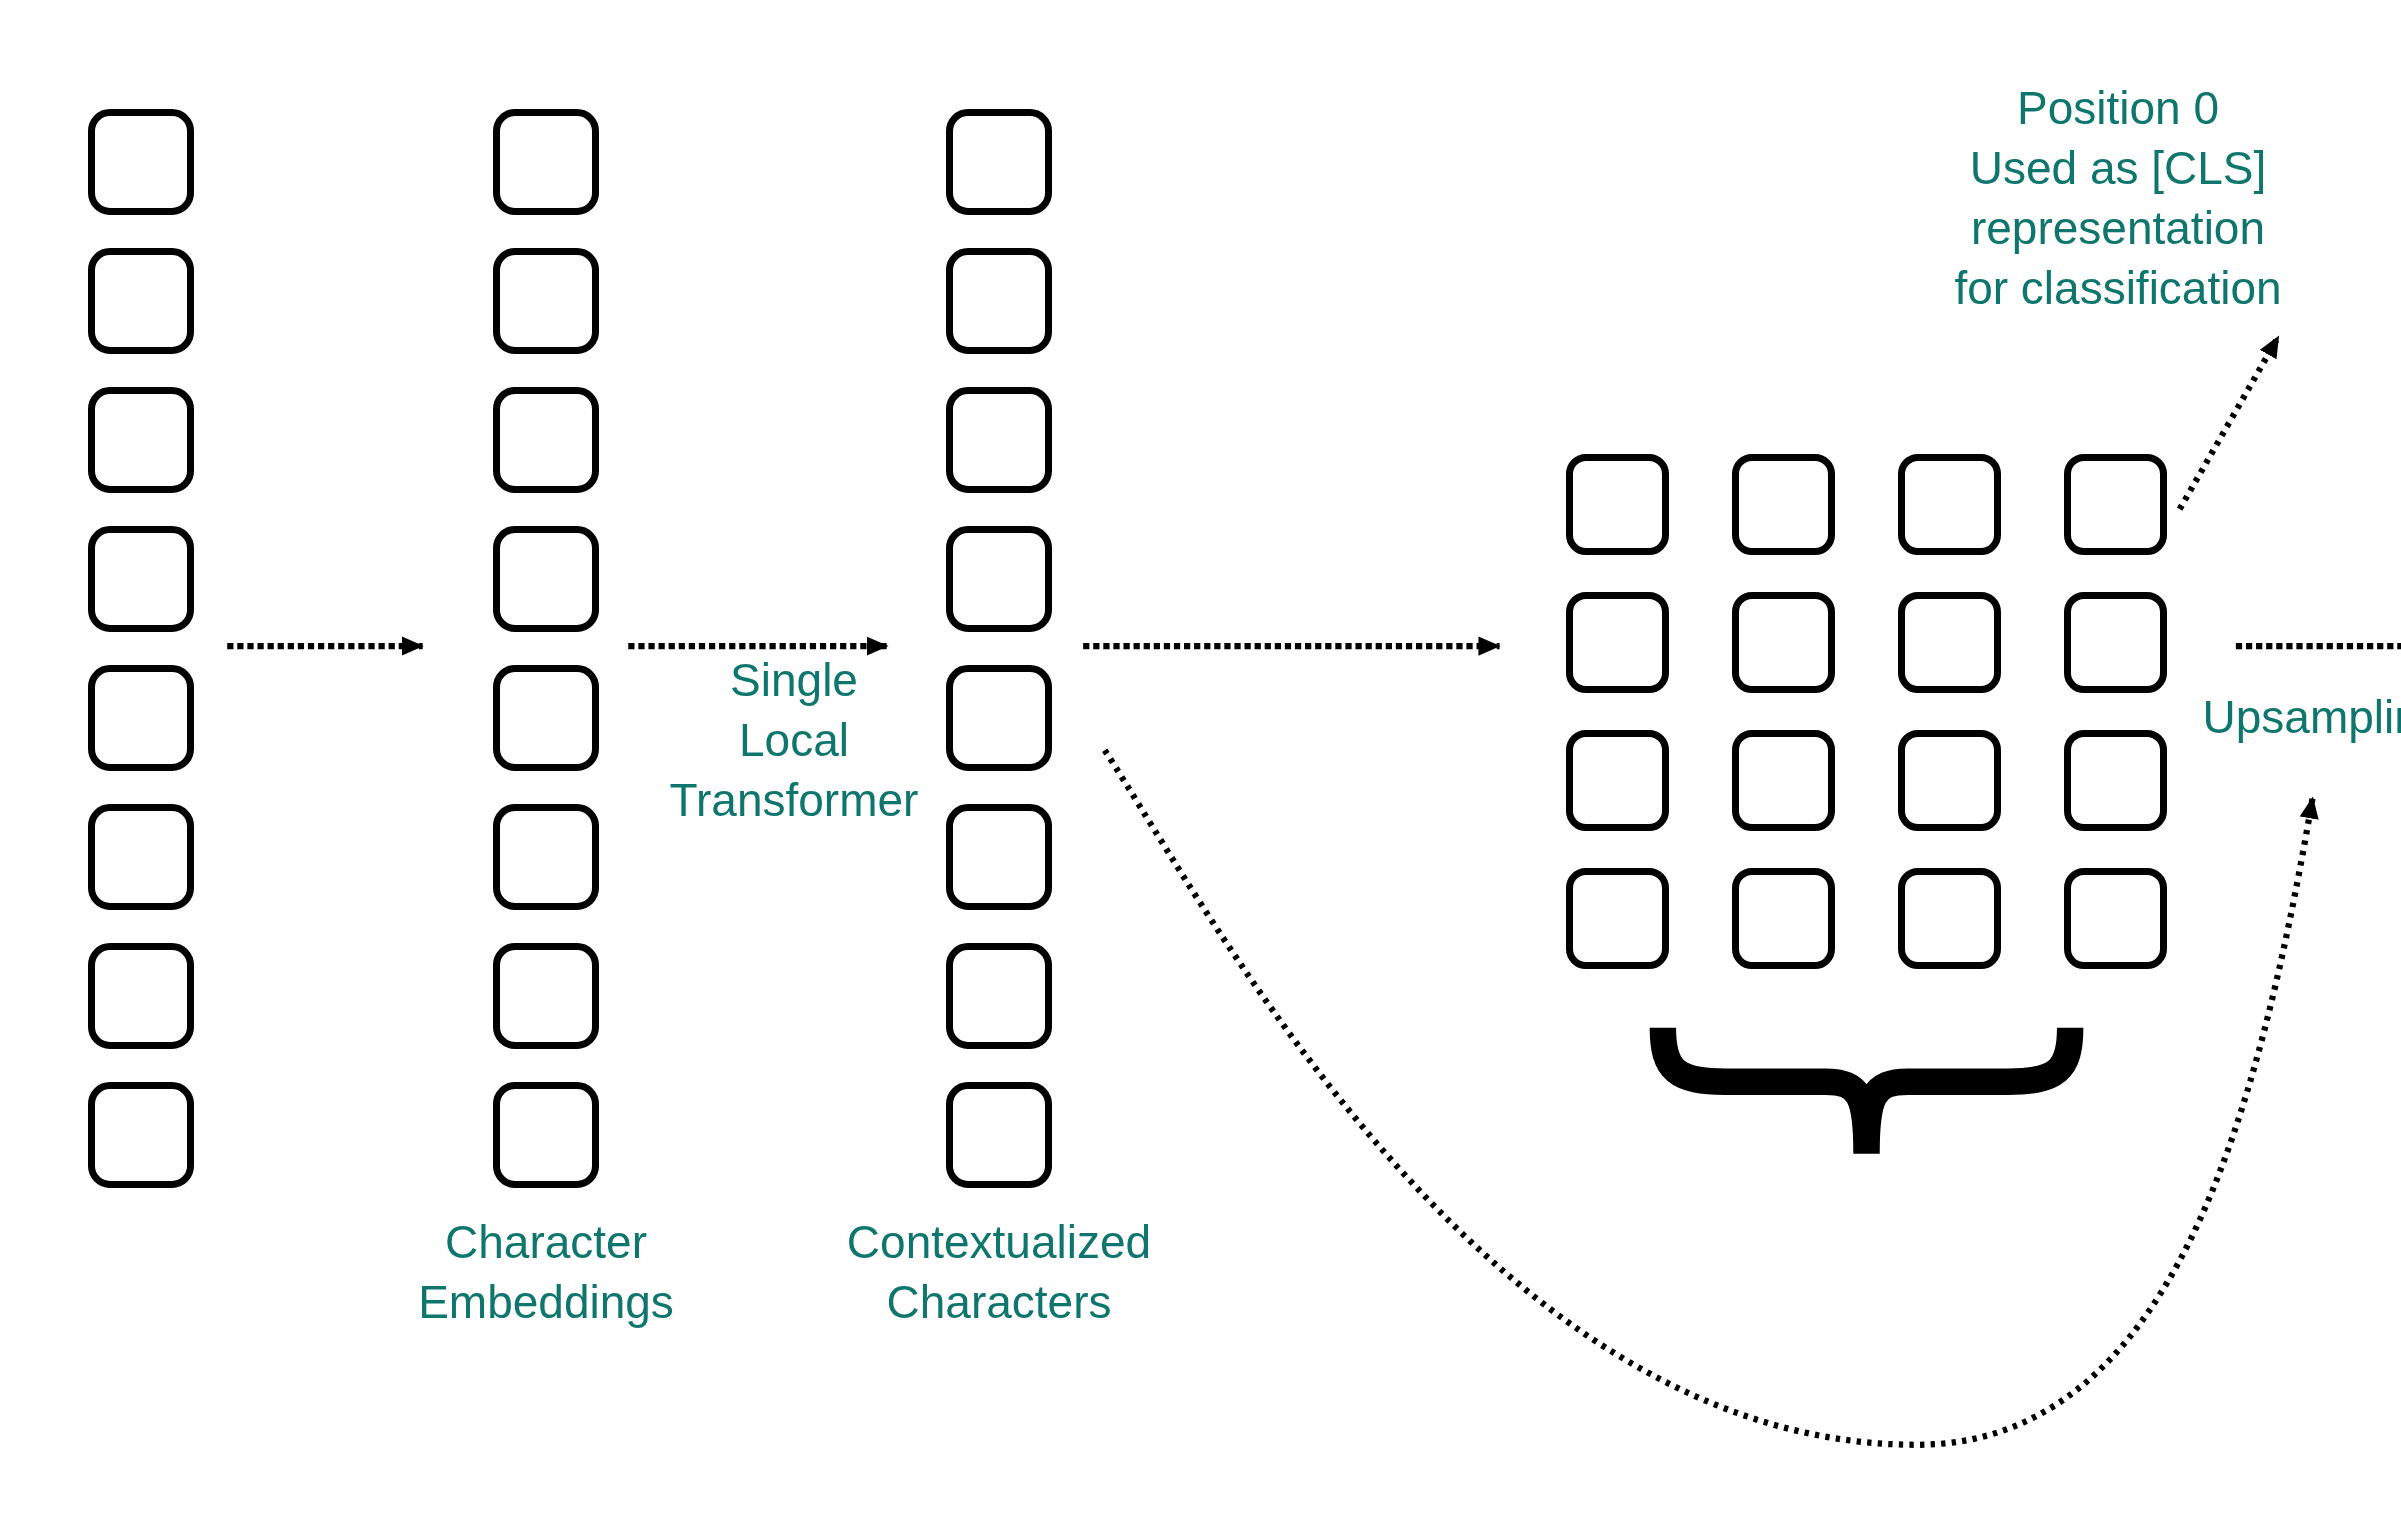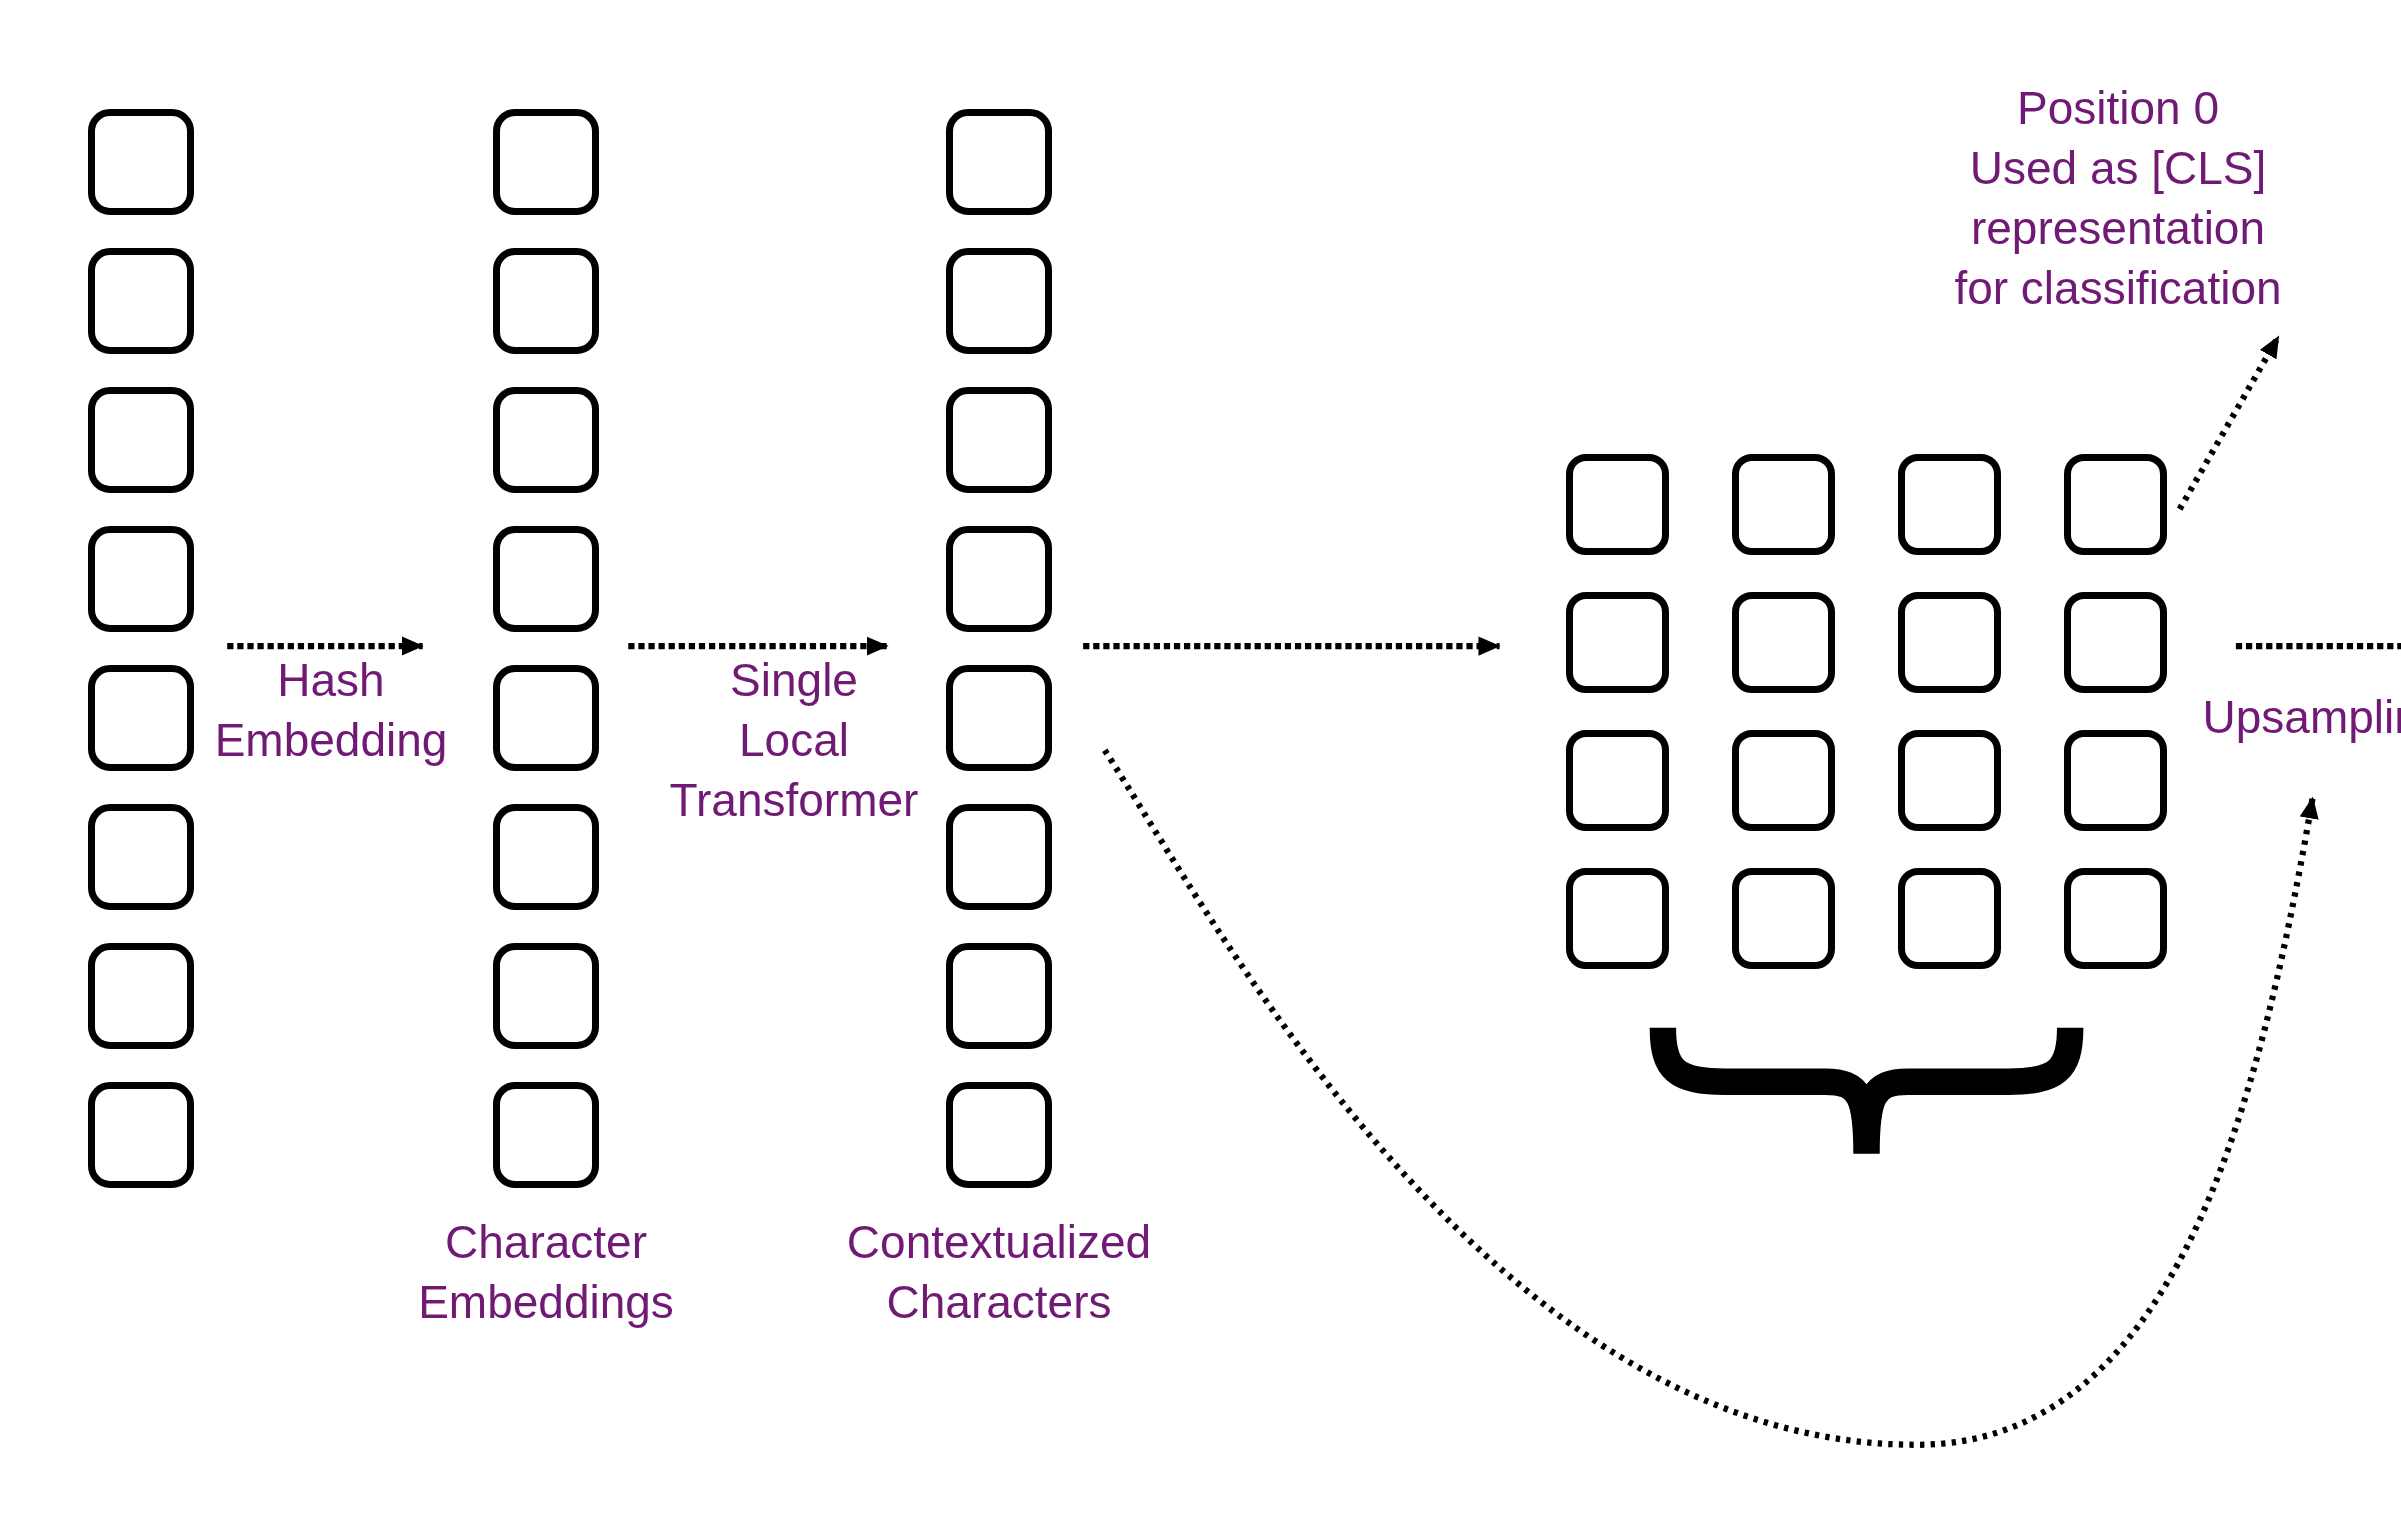--- a/index.html
+++ b/index.html
@@ -15,21 +15,21 @@
     border:7.7px solid #000000;border-radius:22px;
   }
   .grid{
     position:absolute;left:1566px;top:454px;display:grid;
     grid-template-columns:repeat(4,103px);grid-auto-rows:101px;
     column-gap:63px;row-gap:37px;
   }
   .grid .sq{width:103px;height:101px;border-radius:20px;}
   .lbl{
     position:absolute;transform:translateX(-50%);text-align:center;
-    font-size:46px;line-height:60px;color:#701a75;white-space:pre-line;
+    font-size:46px;line-height:60px;color:#0f766e;white-space:pre-line;
   }
 </style>
 </head>
 <body>
 
 <div class="canvas">
 
   <svg class="wires" viewBox="0 0 6885 3175">
     <defs>
       <marker id="ah" markerUnits="userSpaceOnUse" markerWidth="48" markerHeight="42" refX="44" refY="20" orient="auto">
@@ -94,22 +94,20 @@
       <div class="sq"></div>
       <div class="sq"></div>
       <div class="sq"></div>
       <div class="sq"></div>
       <div class="sq"></div>
       <div class="sq"></div>
       <div class="sq"></div>
       <div class="sq"></div>
     </div>
 
-  <div class="lbl" style="left:331px;top:650px">Hash
-Embedding</div>
   <div class="lbl" style="left:794px;top:650px">Single
 Local
 Transformer</div>
   <div class="lbl" style="left:2324px;top:687px">Upsampling</div>
 
   <div class="lbl" style="left:999px;top:1212px">Contextualized
 Characters</div>
   <div class="lbl" style="left:546px;top:1212px">Character
 Embeddings</div>
 

